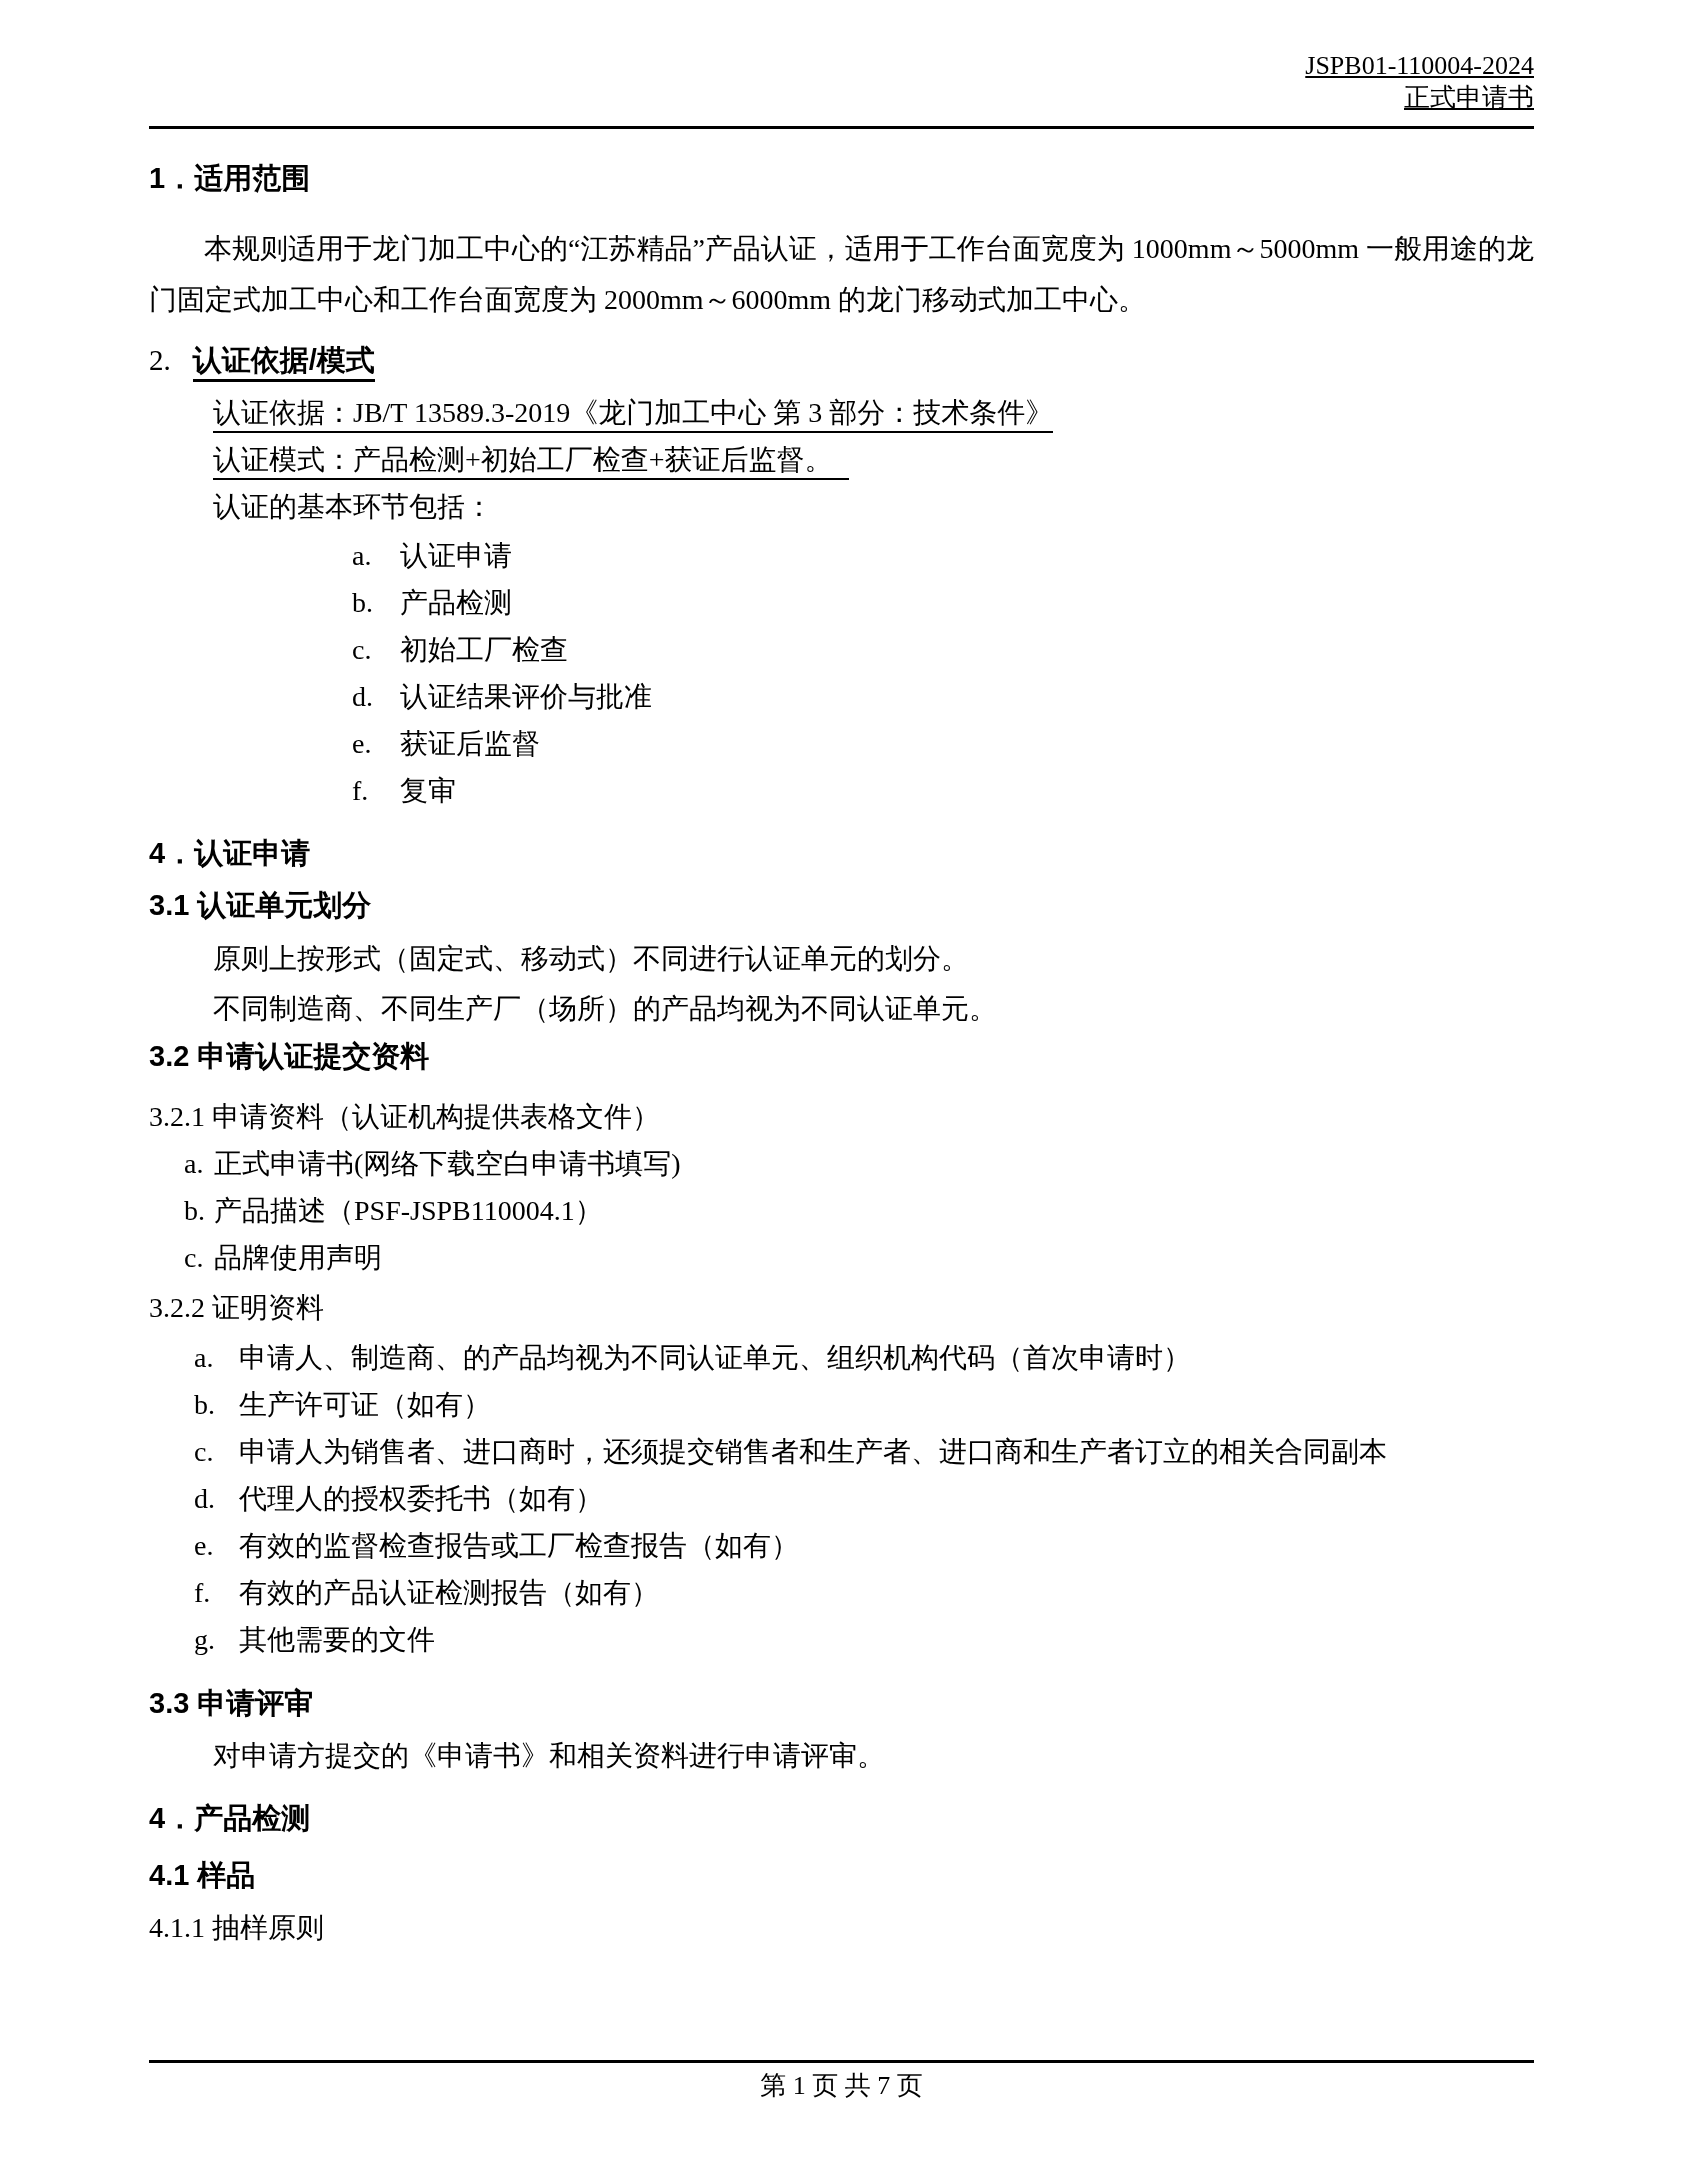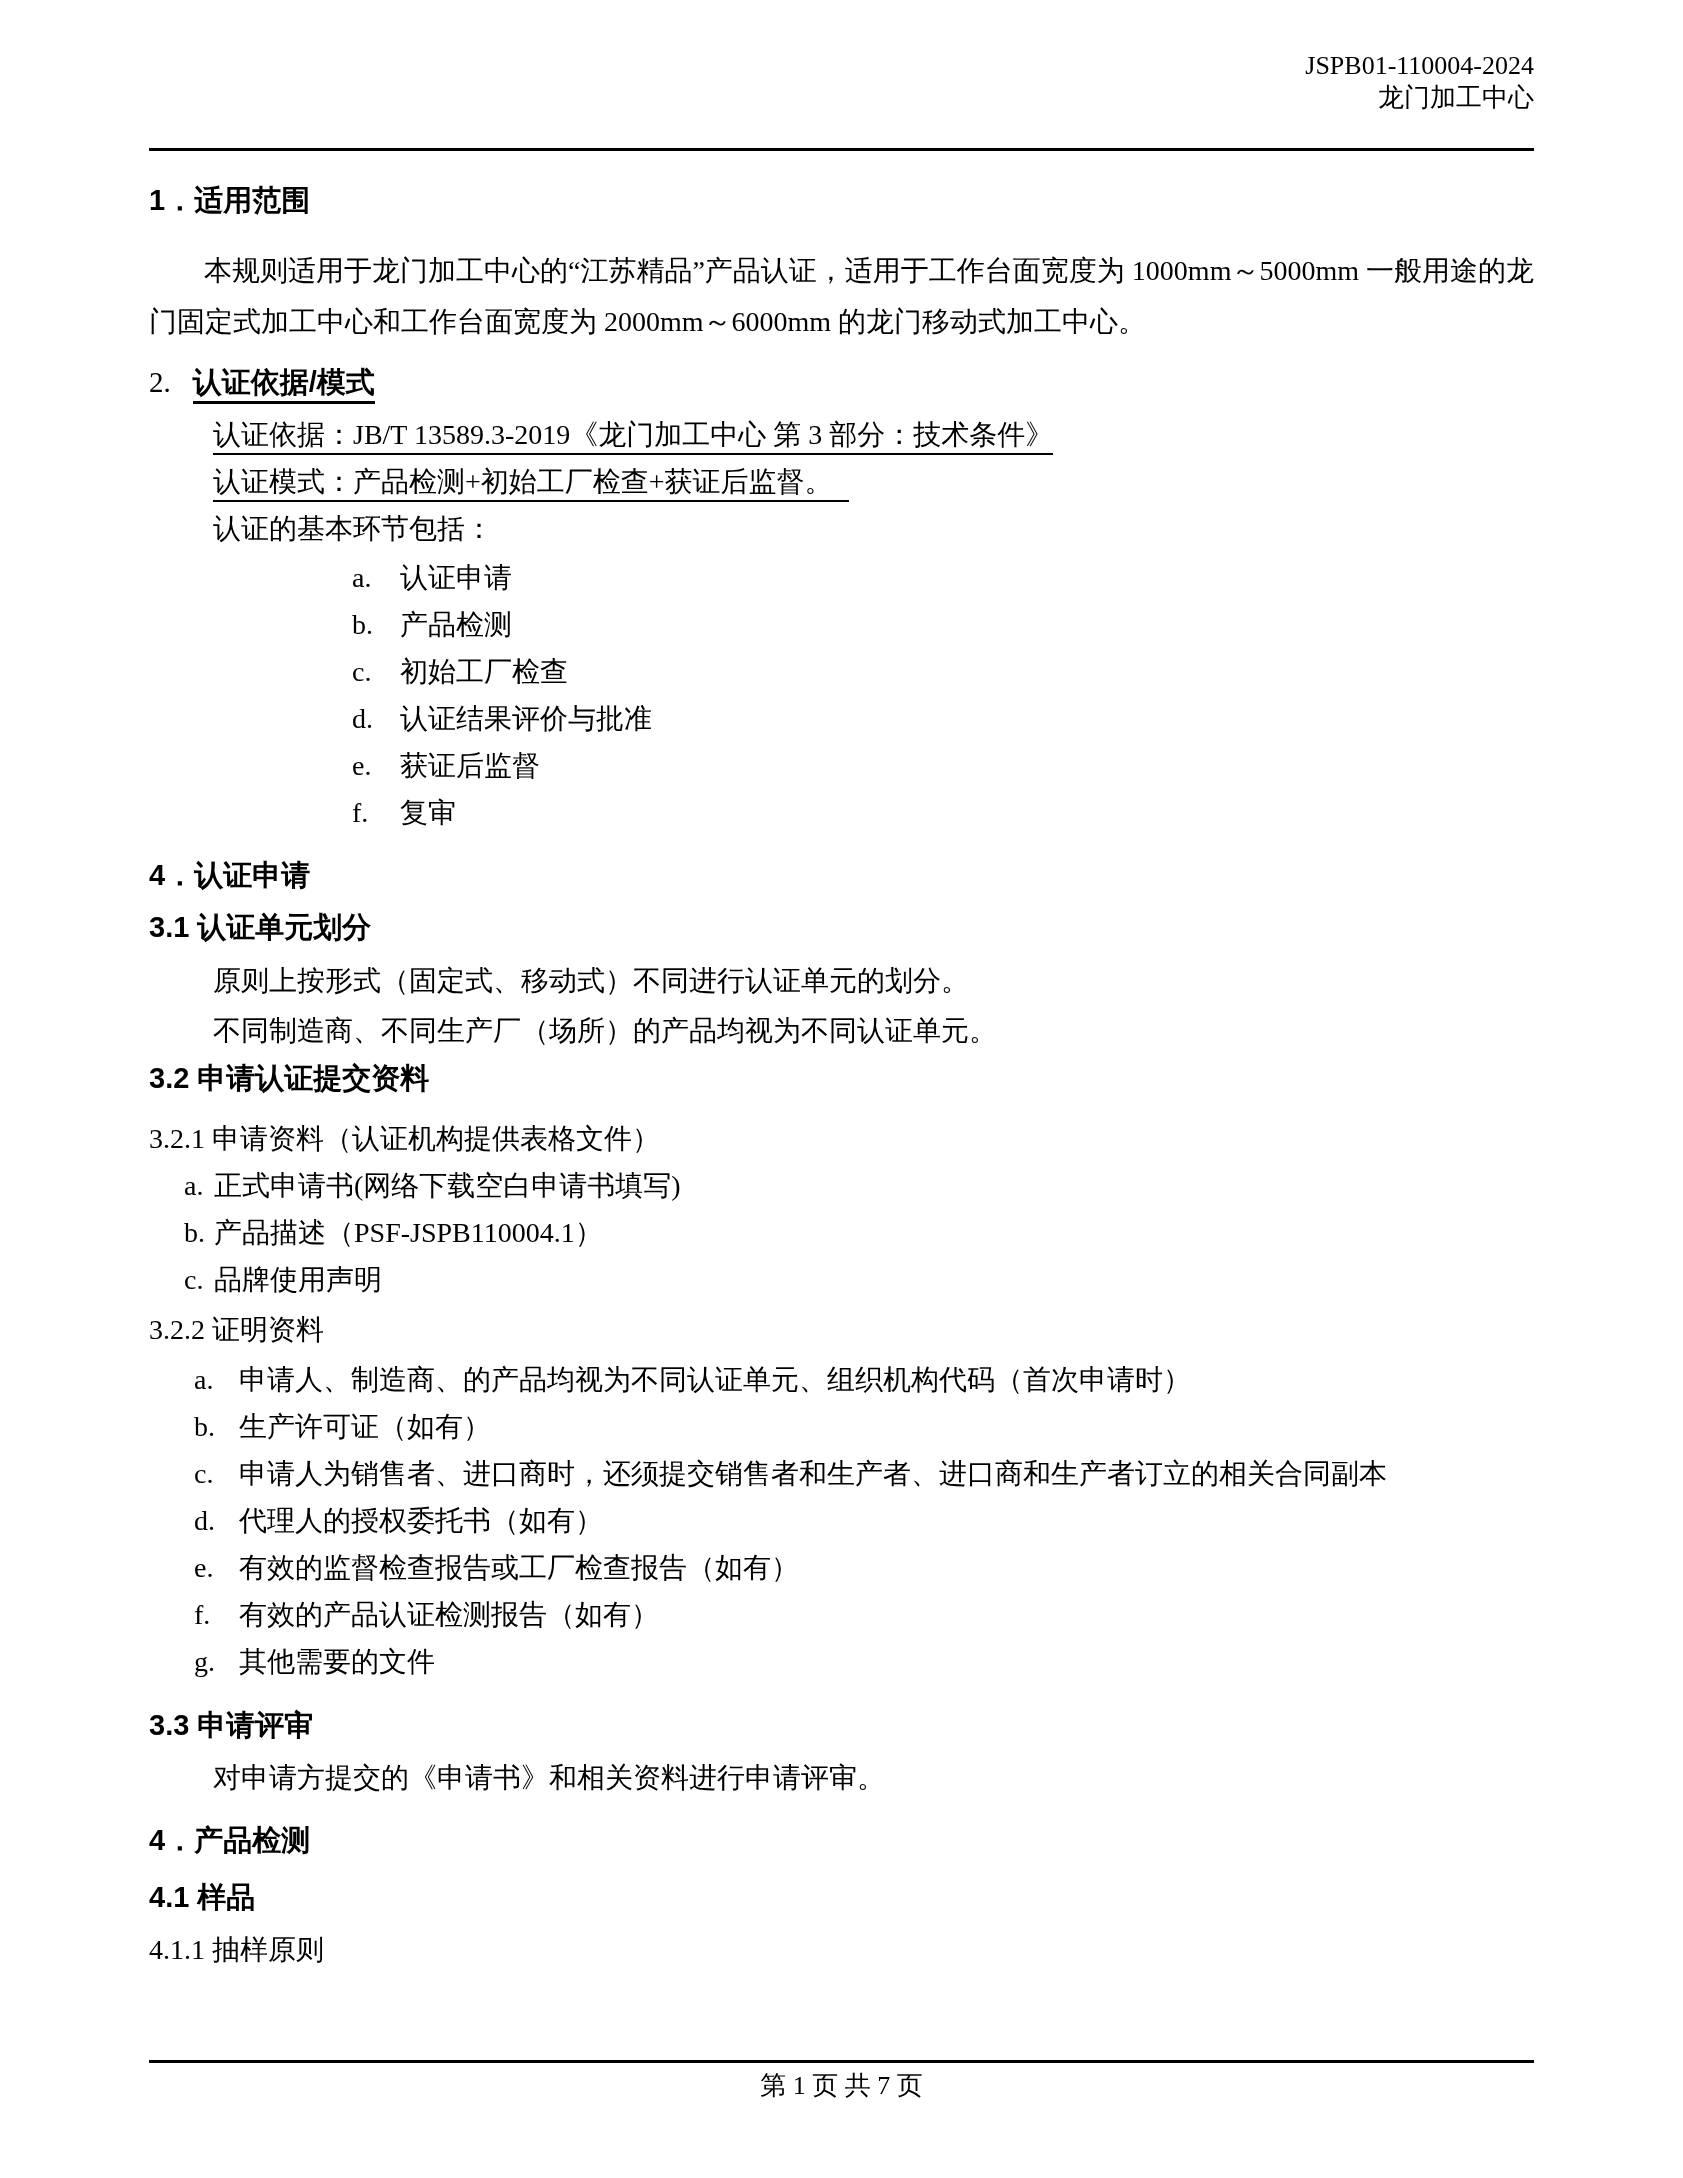--- a/index.html
+++ b/index.html
@@ -7,24 +7,24 @@
     width:1683px;height:2178px;
     background:#ffffff;color:#000000;
     font-family:"Liberation Serif","DejaVu Serif",serif;
     -webkit-font-smoothing:antialiased;
   }
   .page{position:relative;width:1683px;height:2178px;overflow:hidden;background:#fff;}
   .content{position:absolute;left:149px;right:149px;top:0;}
 
   
   .header{
-    padding-top:50px;padding-bottom:34px;
+    padding-top:50px;padding-bottom:12px;
     border-bottom:3px solid #000;
     text-align:right;
-    font-size:26px;line-height:32px;
+    font-size:26px;line-height:32px;text-decoration:underline;
   }
   .header .doc-number{display:block;}
   .header .doc-title{display:block;}
 
   
   .h-sec{
     font-family:"Liberation Sans","DejaVu Sans",sans-serif;
     font-weight:bold;font-size:29px;line-height:38px;
   }
   .h1{margin-top:30px;}
@@ -73,21 +73,21 @@
   }
 </style>
 </head>
 <body>
 
 <div class="page">
   <div class="content">
 
     <div class="header">
       <span class="doc-number">JSPB01-110004-2024</span>
-      <span class="doc-title">龙门加工中心</span>
+      <span class="doc-title">正式申请书</span>
     </div>
 
     <div class="h-sec h1">1．适用范围</div>
 
     <div class="para">本规则适用于龙门加工中心的“江苏精品”产品认证，适用于工作台面宽度为 1000mm～5000mm 一般用途的龙门固定式加工中心和工作台面宽度为 2000mm～6000mm 的龙门移动式加工中心。</div>
 
     <div class="h-sec h2">
       <span class="sec-num">2.</span><span class="underlined-title">认证依据/模式</span>
     </div>
 

